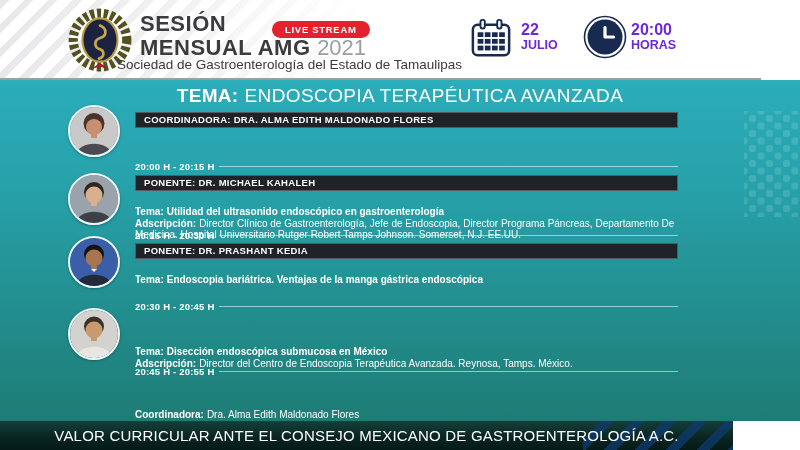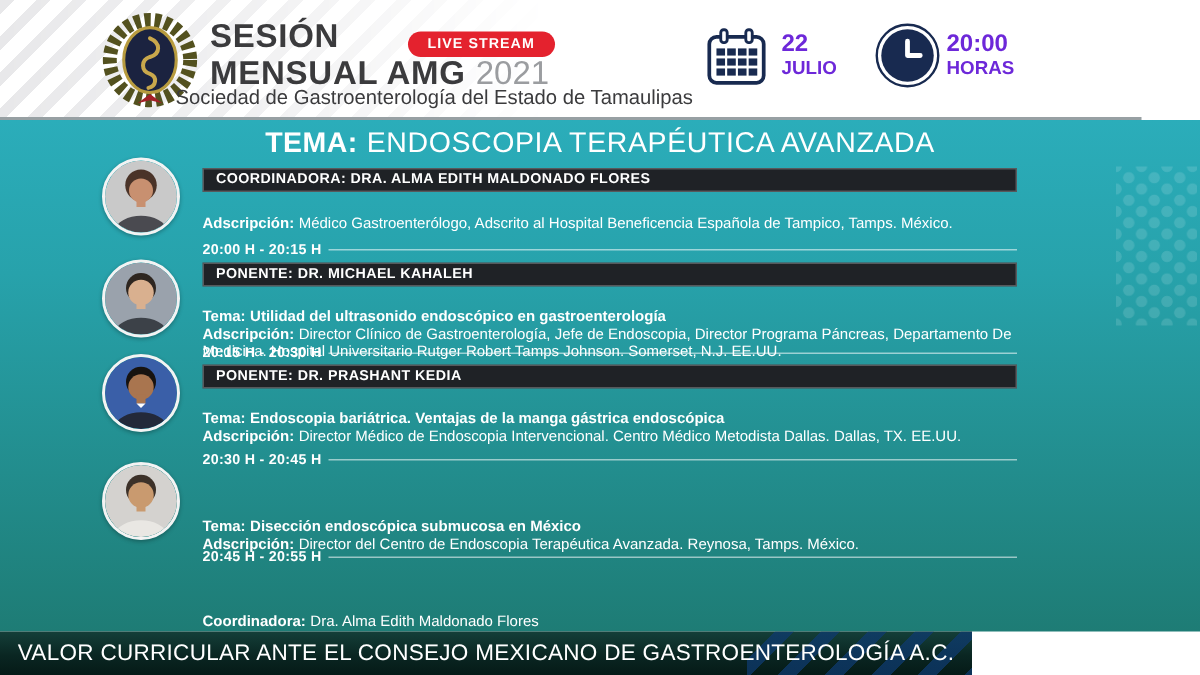--- a/index.html
+++ b/index.html
@@ -69,21 +69,21 @@
   .tema-line{font-weight:bold;}
 
   
   .av1{top:25px;} .bar1{top:32px;} .ads1{top:54px;}
   .tm2{top:81px;} .av2{top:93px;} .bar2{top:95px;} .te2{top:116px;} .ads2{top:128px;}
   .tm3{top:150px;}.av3{top:156px;}.bar3{top:163px;}.te3{top:184px;}.ads3{top:196px;}
   .tm4{top:221px;}.av4{top:228px;}.bar4{top:235px;}.te4{top:256px;}.ads4{top:268px;}
   .tm5{top:286px;}.bar5{top:300px;}.qa1{top:319px;}.qa2{top:331px;}
 
   
-  .footer{position:absolute;left:0;top:421px;width:648px;height:29px;
+  .footer{position:absolute;left:0;top:421px;width:733px;height:29px;
         background:linear-gradient(180deg,#143f39 0%,#0a2622 55%,#051a17 100%);
         color:#fff;text-align:center;font-size:15px;letter-spacing:.2px;line-height:29px;
         overflow:hidden;}
   .footer-stripes{position:absolute;right:0;top:0;width:150px;height:29px;
         background:repeating-linear-gradient(135deg,transparent 0 13px,rgba(14,58,110,.75) 13px 22px);}
   .footer-text{position:relative;}
 </style>
 </head>
 <body>
 
@@ -161,21 +161,20 @@
         <g clip-path="url(#cp1)">
             <rect class="av-bg" width="48" height="48"></rect>
         <circle class="av-hair" cx="24" cy="16.5" r="10.5"></circle>
             <circle class="av-skin" cx="24" cy="20" r="8"></circle>
         <rect class="av-skin" x="21" y="25" width="6" height="6"></rect>
             <path class="av-suit" d="M5,48 C10,33 38,33 43,48 Z"></path>
           </g>
       </svg>
     </div>
     <div class="dark-bar bar1">COORDINADORA: DRA. ALMA EDITH MALDONADO FLORES</div>
-    <p class="txt ads1"><b>Adscripción:</b><span>Médico Gastroenterólogo, Adscrito al Hospital Beneficencia Española de Tampico, Tamps. México.</span></p>
 
     <div class="time-row tm2">
         <span>20:00 H - 20:15 H</span>
         <span class="rule"></span>
       </div>
     <div class="avatar a2 av2">
       <svg viewBox="0 0 48 48">
           <clipPath id="cp2">
             <circle cx="24" cy="24" r="24"></circle>
           </clipPath>
@@ -206,21 +205,20 @@
         <circle class="av-hair" cx="24" cy="16.5" r="10"></circle>
             <circle class="av-skin" cx="24" cy="20" r="8.5"></circle>
         <rect class="av-skin" x="21" y="25" width="6" height="6"></rect>
             <path class="av-suit" d="M5,48 C10,33 38,33 43,48 Z"></path>
         <path d="M24,34 l-3,-3 6,0 z" fill="#fff"></path>
           </g>
       </svg>
     </div>
     <div class="dark-bar bar3">PONENTE: DR. PRASHANT KEDIA</div>
     <p class="txt tema-line te3"><b>Tema:</b><span>Endoscopia bariátrica. Ventajas de la manga gástrica endoscópica</span></p>
-    <p class="txt ads3"><b>Adscripción:</b><span>Director Médico de Endoscopia Intervencional. Centro Médico Metodista Dallas. Dallas, TX. EE.UU.</span></p>
 
     <div class="time-row tm4">
         <span>20:30 H - 20:45 H</span>
         <span class="rule"></span>
       </div>
     <div class="avatar a4 av4">
       <svg viewBox="0 0 48 48">
           <clipPath id="cp4">
             <circle cx="24" cy="24" r="24"></circle>
           </clipPath>

